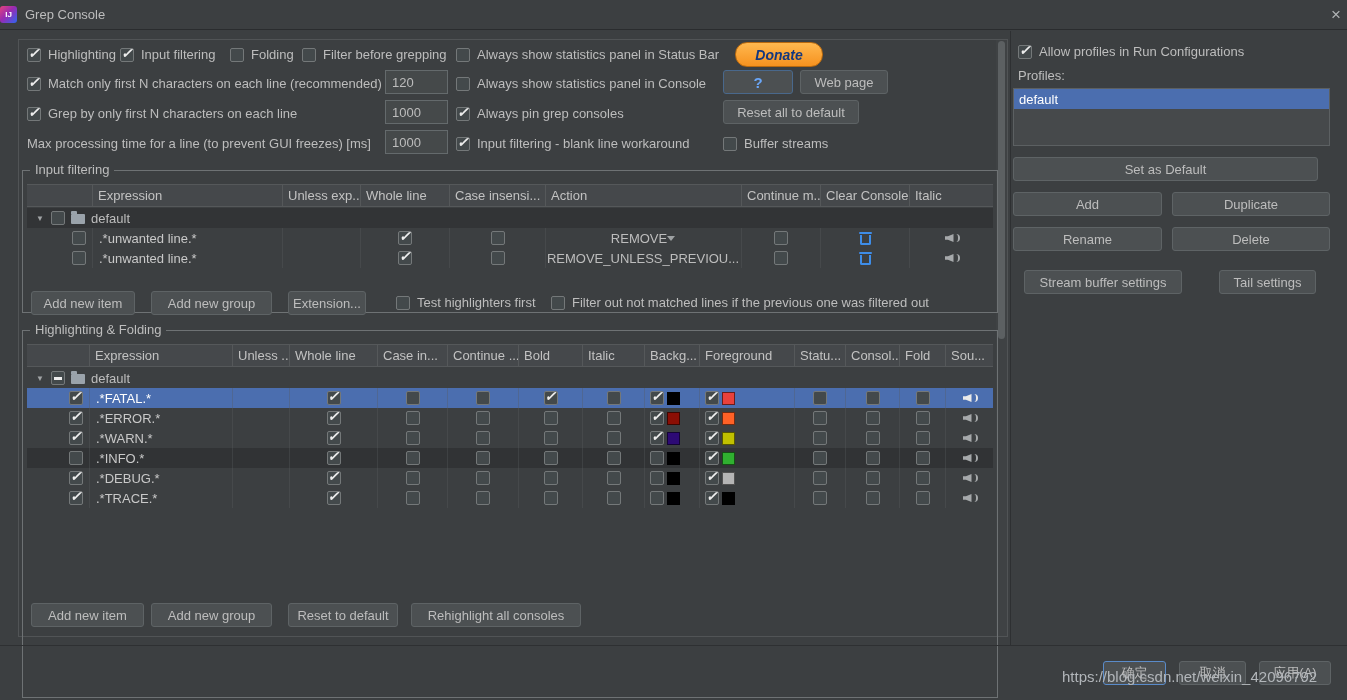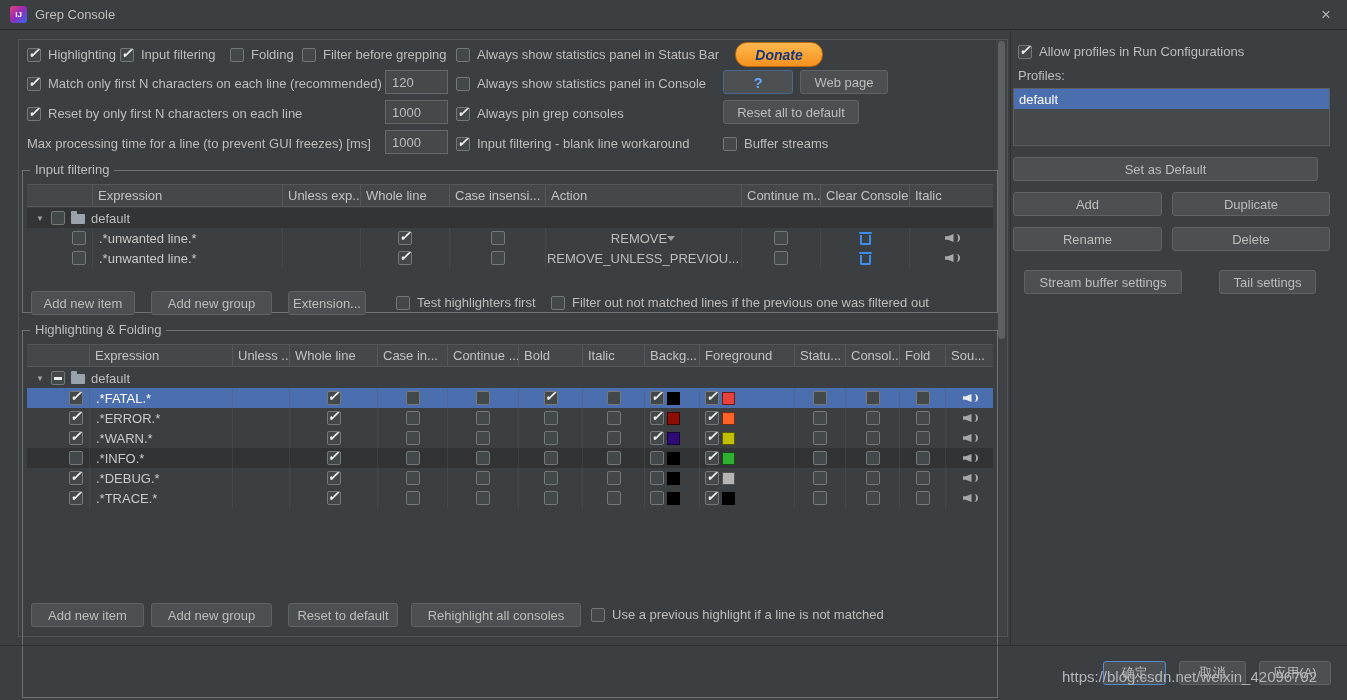--- a/index.html
+++ b/index.html
@@ -1,18 +1,18 @@
 <!DOCTYPE html>
 <html><head>
 <meta charset="utf-8">
 <style>
 *{margin:0;padding:0;box-sizing:border-box}
 html,body{width:1347px;height:700px}
 body{position:relative;background:#3c3f41;font-family:"Liberation Sans",sans-serif;font-size:13px;color:#bdbdbd;overflow:hidden}
-.titlebar{position:absolute;left:0;top:0;right:0;height:30px;display:flex;align-items:center;padding:0 10px;gap:8px;border-bottom:1px solid #2a2c2e;background:#3c3f41}
+.titlebar{position:absolute;left:0;top:0;right:0;height:30px;display:flex;align-items:center;padding:0 0;gap:8px;border-bottom:1px solid #2a2c2e;background:#3c3f41}
 .appicon{width:17px;height:17px;border-radius:3px;background:linear-gradient(135deg,#e4447c 0%,#9a2ab0 45%,#2f66f2 100%);color:#fff;font-size:8px;font-weight:700;display:flex;align-items:center;justify-content:center}
 .wclose{margin-left:auto;color:#b0b3b5;font-size:17px;padding:0 6px;cursor:pointer}
 .panel{position:absolute;left:18px;top:39px;width:990px;height:598px;border:1px solid #515456}
 .vscroll{position:absolute;left:996px;top:40px;width:11px;height:596px;background:#3f4244}
 .vthumb{position:absolute;left:2px;top:1px;width:7px;height:298px;background:#5c6062;border-radius:4px}
 .vdivider{position:absolute;left:1010px;top:31px;width:1px;height:614px;background:#2e3032}
 .hdivider{position:absolute;left:0;top:645px;width:1347px;height:1px;background:#2e3032}
 .cbl{position:absolute;display:flex;align-items:center;gap:7px;white-space:nowrap;cursor:default}
 .plain{position:absolute;white-space:nowrap}
 .cb{width:14px;height:14px;background:#43494b;border:1px solid #747879;border-radius:2px;position:relative;flex:none;display:inline-block}
@@ -101,21 +101,21 @@
 <input class="input" style="left: 385px; top: 70px; width: 63px;" value="120">
 <label class="cbl" style="left:456px;top:76px" data-checked="false">
     <i class="cb"></i>
     <span>Always show statistics panel in Console</span>
   </label>
 <div class="btn helpbtn" style="left:723px;top:70px;width:70px">?</div>
 <div class="btn" style="left:800px;top:70px;width:88px">Web page</div>
 
 <label class="cbl" style="left:27px;top:106px" data-checked="true">
     <i class="cb"></i>
-    <span>Reset by only first N characters on each line</span>
+    <span>Grep by only first N characters on each line</span>
   </label>
 <input class="input" style="left: 385px; top: 100px; width: 63px;" value="1000">
 <label class="cbl" style="left:456px;top:106px" data-checked="true">
     <i class="cb"></i>
     <span>Always pin grep consoles</span>
   </label>
 <div class="btn" style="left:723px;top:100px;width:136px">Reset all to default</div>
 
 <span class="plain" style="left:27px;top:136px">Max processing time for a line (to prevent GUI freezes) [ms]</span>
 <input class="input" style="left: 385px; top: 130px; width: 63px;" value="1000">
@@ -491,24 +491,20 @@
       </span>
     <span class="c">
         <i class="spk"></i>
       </span>
   </div>
 
   <div class="btn" style="left:8px;top:272px;width:113px">Add new item</div>
   <div class="btn" style="left:128px;top:272px;width:121px">Add new group</div>
   <div class="btn" style="left:265px;top:272px;width:110px">Reset to default</div>
   <div class="btn" style="left:388px;top:272px;width:170px">Rehighlight all consoles</div>
-  <label class="cbl" style="left:568px;top:276px" data-checked="false">
-      <i class="cb"></i>
-      <span>Use a previous highlight if a line is not matched</span>
-    </label>
 </div>
 
 <label class="cbl" style="left:1018px;top:44px" data-checked="true">
     <i class="cb"></i>
     <span>Allow profiles in Run Configurations</span>
   </label>
 <span class="plain" style="left:1018px;top:68px">Profiles:</span>
 <div class="listbox">
   <div class="listitem" style="background: rgb(75, 110, 175);">
       <span>default</span>

